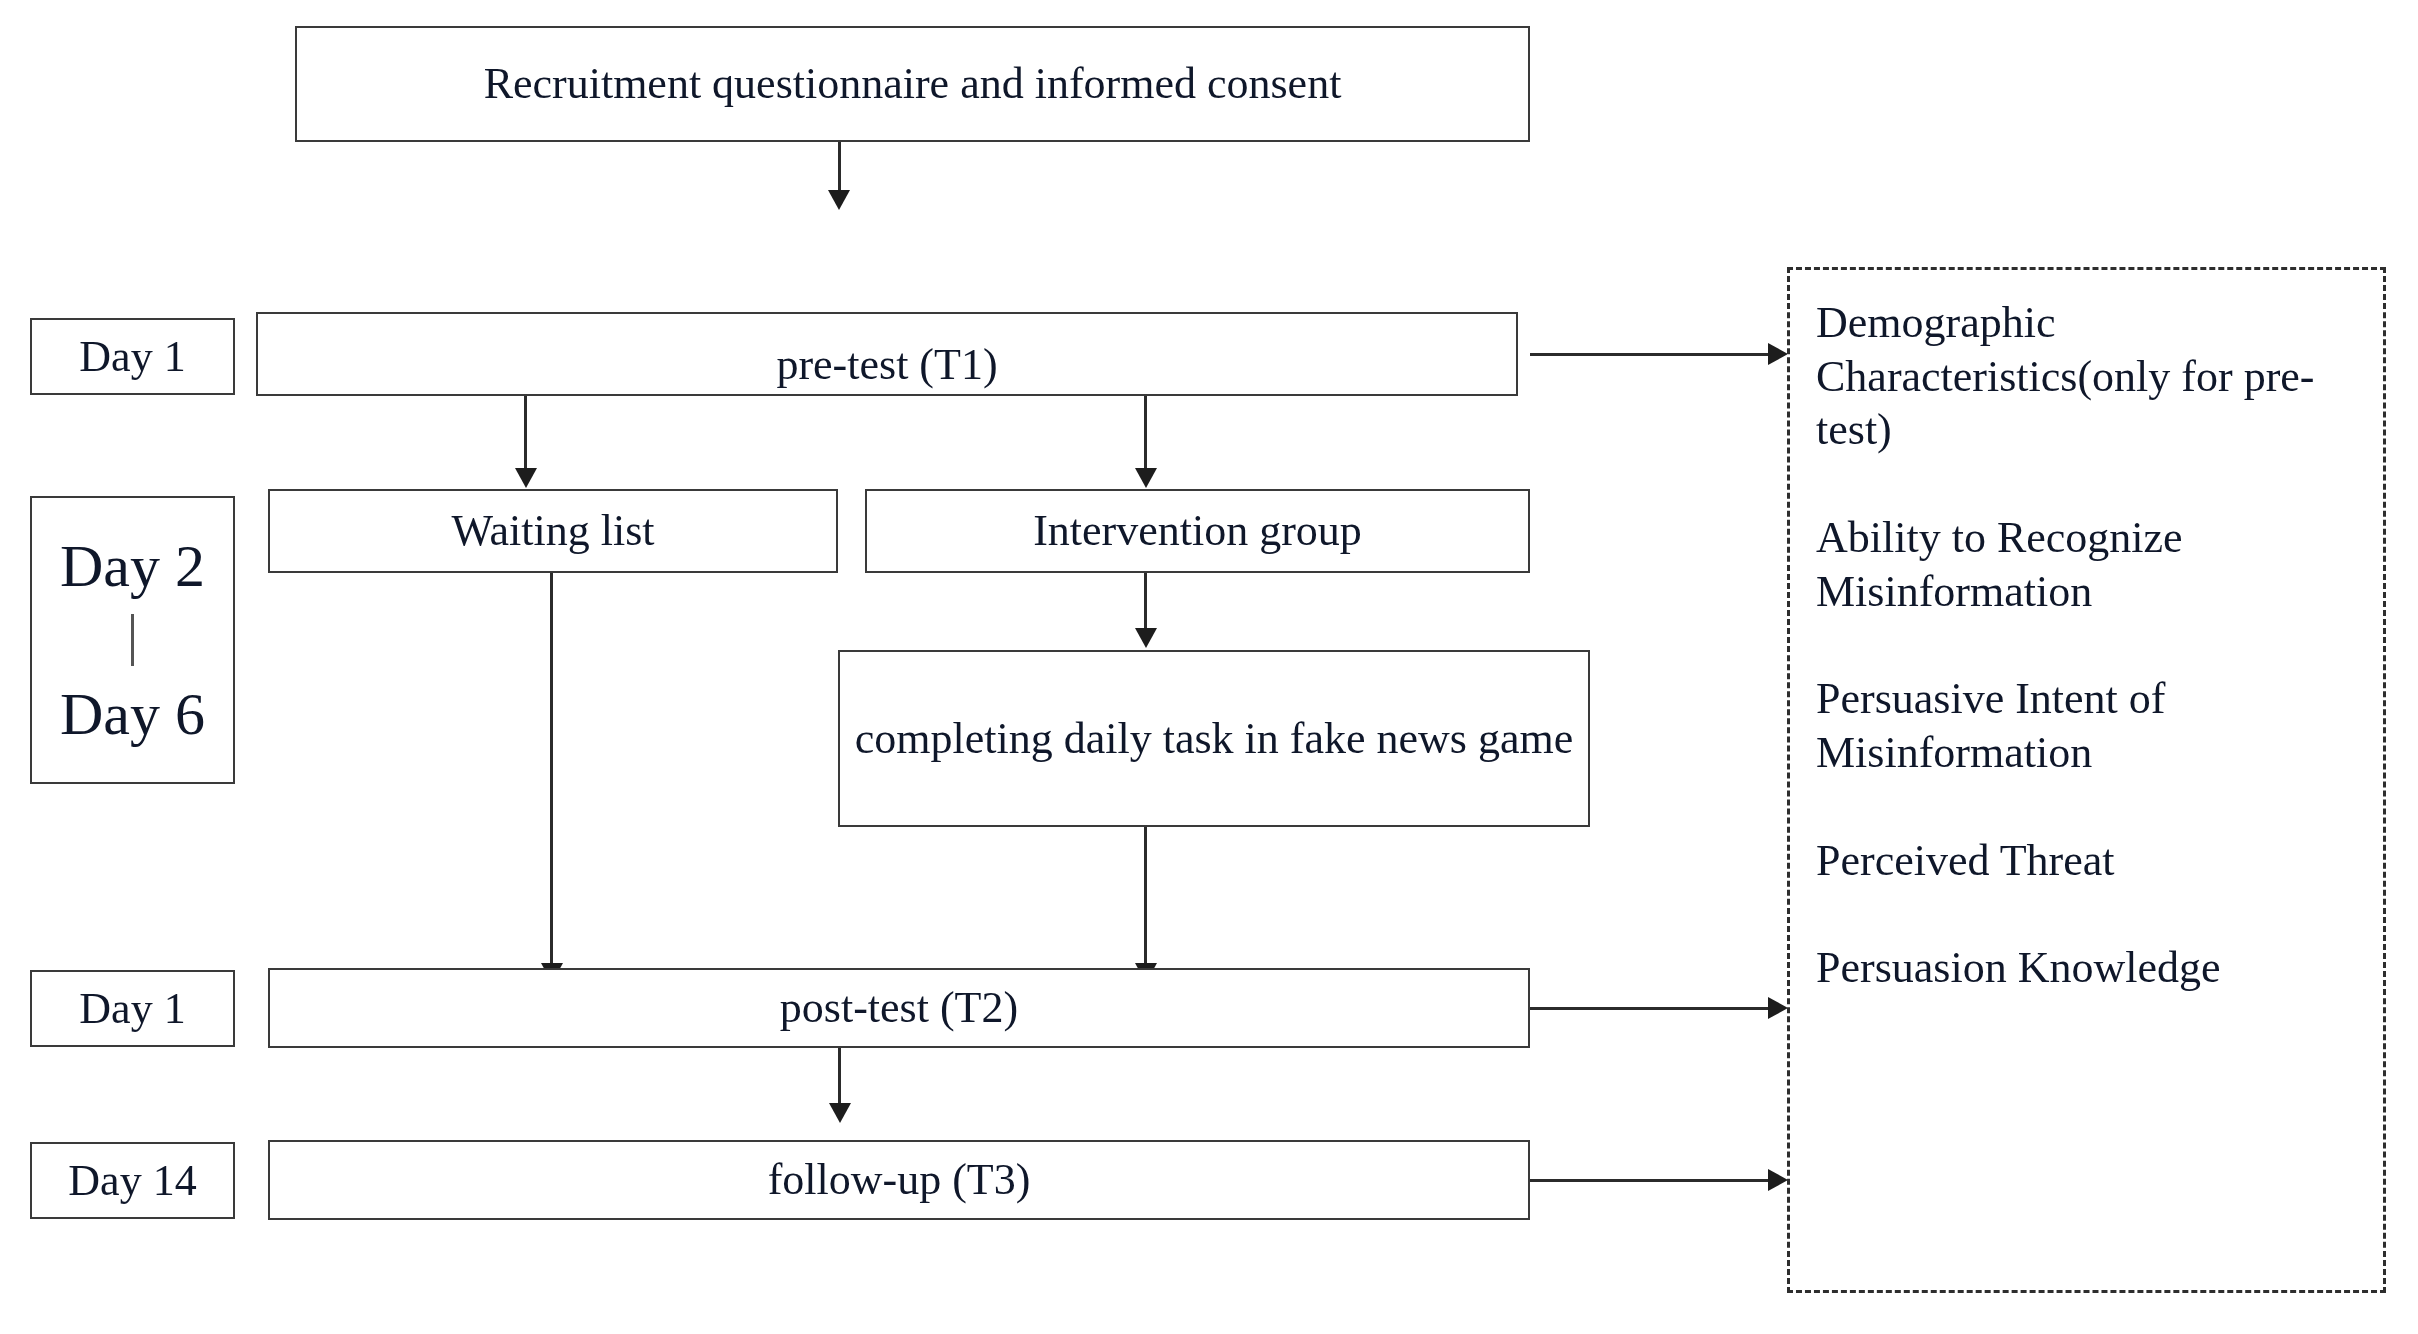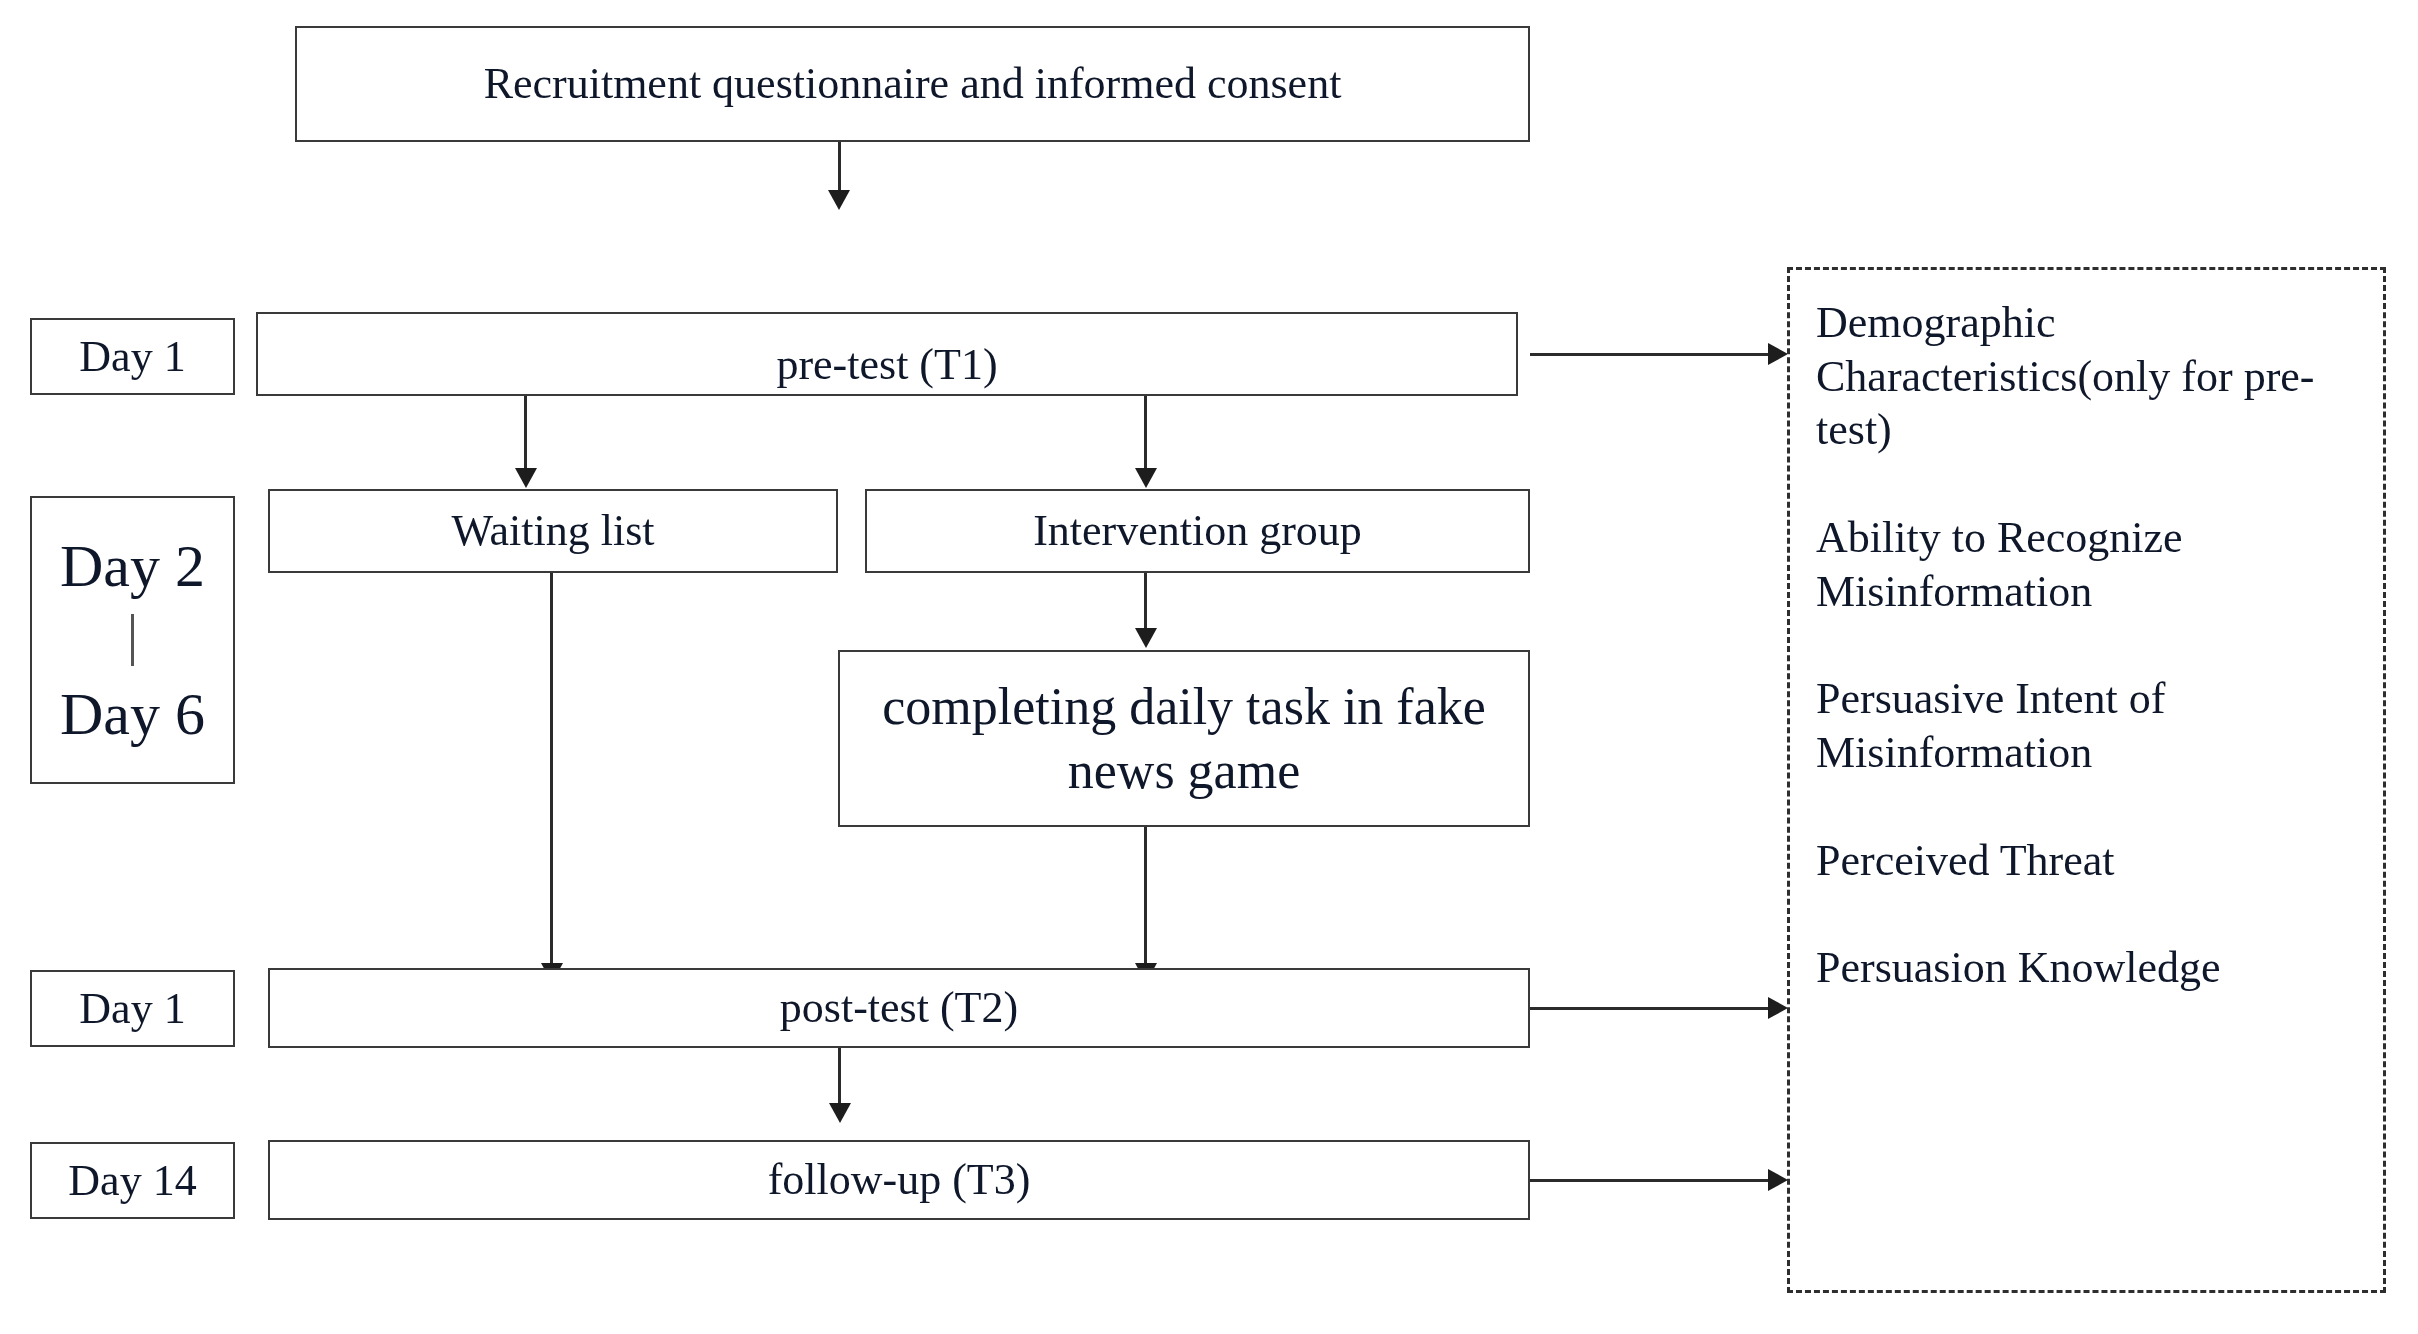--- a/index.html
+++ b/index.html
@@ -134,21 +134,21 @@
     <span>Waiting list</span>
   </div>
 
   <div class="box" style="left:865px; top:489px; width:665px; height:84px;">
     <span>Intervention group</span>
   </div>
 
   <div class="vline" style="left:1144px; top:573px; width:3px; height:58px;"></div>
   <div class="arrow-down" style="left:1135px; top:628px;"></div>
 
-  <div class="box" style="left:838px; top:650px; width:692px; height:177px; font-size:52px;">
+  <div class="box" style="left:838px; top:650px; width:752px; height:177px; font-size:44px;">
     <span>completing daily task in fake news game</span>
   </div>
 
   <div class="vline" style="left:550px; top:573px; width:3px; height:395px;"></div>
   <div class="arrow-down" style="left:541px; top:963px;"></div>
 
   <div class="vline" style="left:1144px; top:827px; width:3px; height:141px;"></div>
   <div class="arrow-down" style="left:1135px; top:963px;"></div>
 
   <div class="box day" style="left:30px; top:970px; width:205px; height:77px;">

